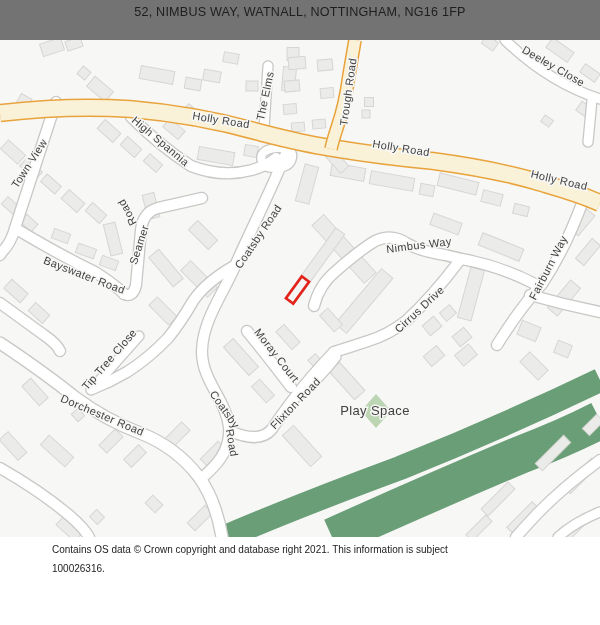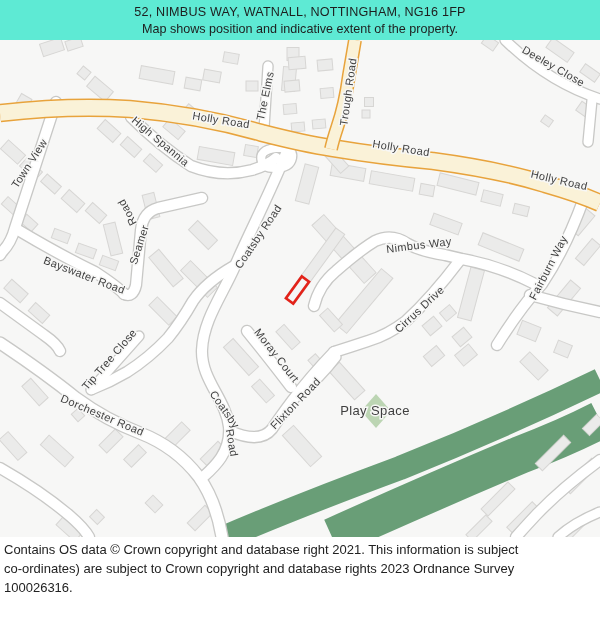--- a/index.html
+++ b/index.html
@@ -1,30 +1,29 @@
 <!DOCTYPE html>
 <html><head>
 <meta charset="utf-8">
 <style>
   html,body{margin:0;padding:0;background:#ffffff;}
   body{width:600px;height:625px;font-family:"Liberation Sans",sans-serif;position:relative;overflow:hidden;}
-  .hdr{position:absolute;top:0;left:0;width:600px;height:40px;text-align:center;background:#5eead4;}
+  .hdr{position:absolute;top:0;left:0;width:600px;height:40px;text-align:center;background:#737373;}
   .hdr .t1{font-size:12.6px;color:#1e1e1e;padding-top:5px;letter-spacing:.2px;}
   .hdr .t2{font-size:12.6px;color:#1e1e1e;padding-top:3px;}
   .mapwrap{position:absolute;top:40px;left:0;width:600px;height:497px;background:#f7f7f6;}
   svg{display:block;}
   .ftr{position:absolute;top:537px;left:0;width:600px;background:#fff;padding:3px 4px 0 4px;box-sizing:border-box;}
-  .ftr div{font-size:13px;line-height:19.2px;color:#222;white-space:nowrap;}
+  .ftr div{font-size:10px;line-height:19.2px;color:#222;white-space:nowrap;margin-left:48px;}
 </style>
 </head>
 <body>
 
 <div class="hdr">
   <div class="t1">52, NIMBUS WAY, WATNALL, NOTTINGHAM, NG16 1FP</div>
-  <div class="t2">Map shows position and indicative extent of the property.</div>
 </div>
 
 <div class="mapwrap">
   <svg width="600" height="497" viewBox="0 40 600 497" xmlns="http://www.w3.org/2000/svg">
       <g>
         <path d="M 225,537 Q 300,505 400,468 Q 500,428 600,380" fill="none" stroke="#699e77" stroke-width="24" stroke-linecap="butt"></path>
         <path d="M 332,537 Q 430,493 520,455 Q 565,438 600,420" fill="none" stroke="#699e77" stroke-width="38" stroke-linecap="butt"></path>
       </g>
       <g>
         <rect x="41" y="40.5" width="22" height="13" transform="rotate(-18 52 47)" fill="#ebebea" stroke="#d7d6d4" stroke-width="1"></rect>
@@ -211,15 +210,14 @@
         <text transform="translate(276 356) rotate(52)" text-anchor="middle" fill="#3f3f3f" font-size="11" font-family="&quot;Liberation Sans&quot;,sans-serif" paint-order="stroke" stroke="#f7f7f6" stroke-width="3" letter-spacing="0.4" dominant-baseline="middle">Moray Court</text>
         <text transform="translate(296 404) rotate(-46)" text-anchor="middle" fill="#3f3f3f" font-size="11" font-family="&quot;Liberation Sans&quot;,sans-serif" paint-order="stroke" stroke="#f7f7f6" stroke-width="3" letter-spacing="0.4" dominant-baseline="middle">Flixton Road</text>
         <text transform="translate(375 412) rotate(0)" text-anchor="middle" fill="#3f3f3f" font-size="13" font-family="&quot;Liberation Sans&quot;,sans-serif" paint-order="stroke" stroke="#f7f7f6" stroke-width="3" letter-spacing="0.4" dominant-baseline="middle">Play Space</text>
       </g>
       <rect x="293" y="276.5" width="9" height="27" transform="rotate(36 297.5 290)" fill="rgba(255,255,255,0.5)" stroke="#e32219" stroke-width="2.6"></rect>
     </svg>
 </div>
 
 <div class="ftr">
     <div>Contains OS data © Crown copyright and database right 2021. This information is subject</div>
-    <div>co-ordinates) are subject to Crown copyright and database rights 2023 Ordnance Survey</div>
     <div>100026316.</div>
   </div>
 
 </body></html>

